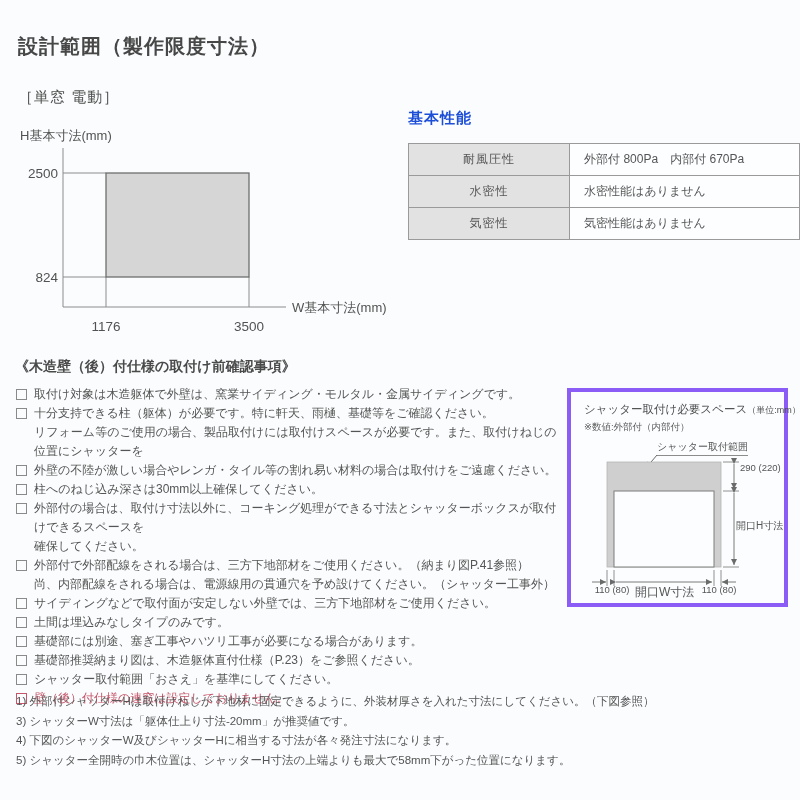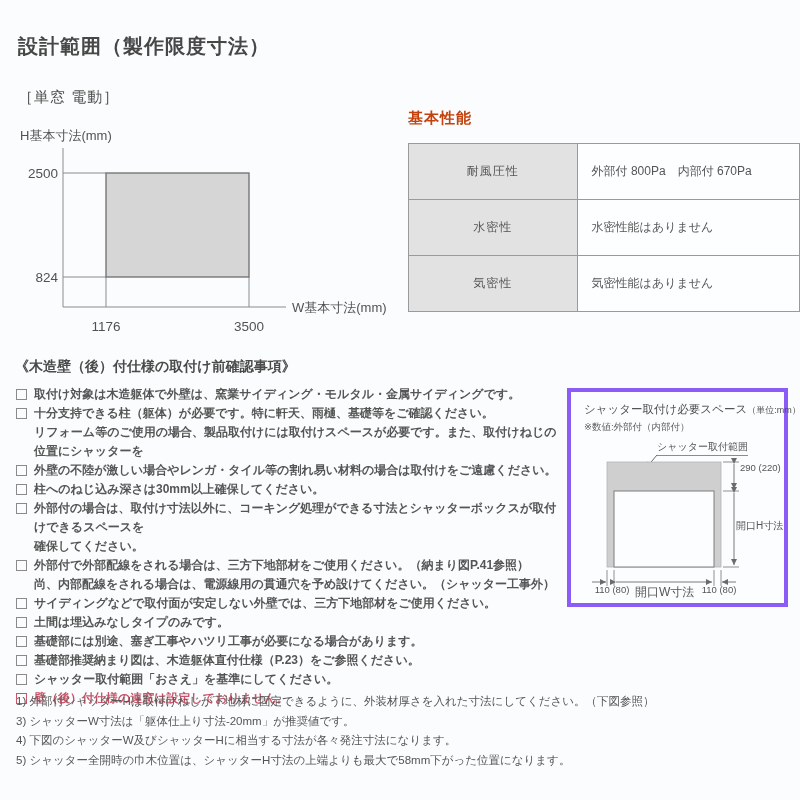--- a/index.html
+++ b/index.html
@@ -4,32 +4,32 @@
 <style>
   html,body{margin:0;padding:0;}
   body{background:#fafcfd;font-family:"Liberation Sans","DejaVu Sans",sans-serif;color:#515151;}
   .page{position:relative;width:800px;height:800px;background:#fafcfd;overflow:hidden;}
   .abs{position:absolute;}
 
   .page-title{left:18px;top:33px;font-size:20px;font-weight:600;letter-spacing:1px;color:#474747;}
   .page-subtitle{left:18px;top:88px;font-size:15px;color:#4f4f4f;letter-spacing:1px;}
 
   
-  .perf-heading{left:408px;top:109px;font-size:15px;font-weight:600;color:#c2410c;letter-spacing:1px;font-family:Liberation Mono, monospace;}
+  .perf-heading{left:408px;top:109px;font-size:15px;font-weight:600;color:#1d4ed8;letter-spacing:1px;font-family:Liberation Mono, monospace;}
   .perf-table{position:absolute;left:408px;top:143px;border-collapse:collapse;table-layout:fixed;font-size:12px;color:#555;}
-  .perf-table td{border:1px solid #9a9a9a;height:23px;padding:16px;}
+  .perf-table td{border:1px solid #9a9a9a;height:23px;padding:4px;}
   .perf-table td.ph{width:159px;background:#e2e2e2;text-align:center;letter-spacing:1px;}
   .perf-table td.pv{width:219px;background:#fdfeff;padding-left:14px;}
 
   
   .chk-heading{left:15px;top:358px;font-size:14px;font-weight:600;color:#4a4a4a;}
   .checklist{left:16px;top:385px;width:548px;font-size:12px;color:#555;}
   .citem{display:flex;align-items:flex-start;}
   .cbox{flex:0 0 auto;width:9px;height:9px;border:1px solid #8a8a8a;margin:4px 7px 0 0;background:transparent;}
-  .ctext{line-height:19px;font-weight:bold;}
+  .ctext{line-height:19px;}
   .citem.alert, .citem.alert .ctext{color:#c5566a;}
   .citem.alert .cbox{border-color:#c5566a;}
 
   
   .diagram-box{left:567px;top:388px;width:221px;height:219px;border:4px solid #8b5cf6;background:#fbfdfe;box-sizing:border-box;}
   .dia-title{position:absolute;left:13px;top:10px;font-size:11.5px;font-weight:500;color:#4f4f4f;white-space:nowrap;}
   .dia-title .unit{font-size:9px;font-weight:normal;}
   .dia-note{position:absolute;left:13px;top:29px;font-size:9.5px;color:#5a5a5a;}
   .dia-range-label{position:absolute;left:86px;top:48px;font-size:10px;color:#555;border-bottom:1px solid #8c8c8c;padding-bottom:1px;white-space:nowrap;}
   .dia-dim{position:absolute;font-size:9.5px;color:#555;white-space:nowrap;}

